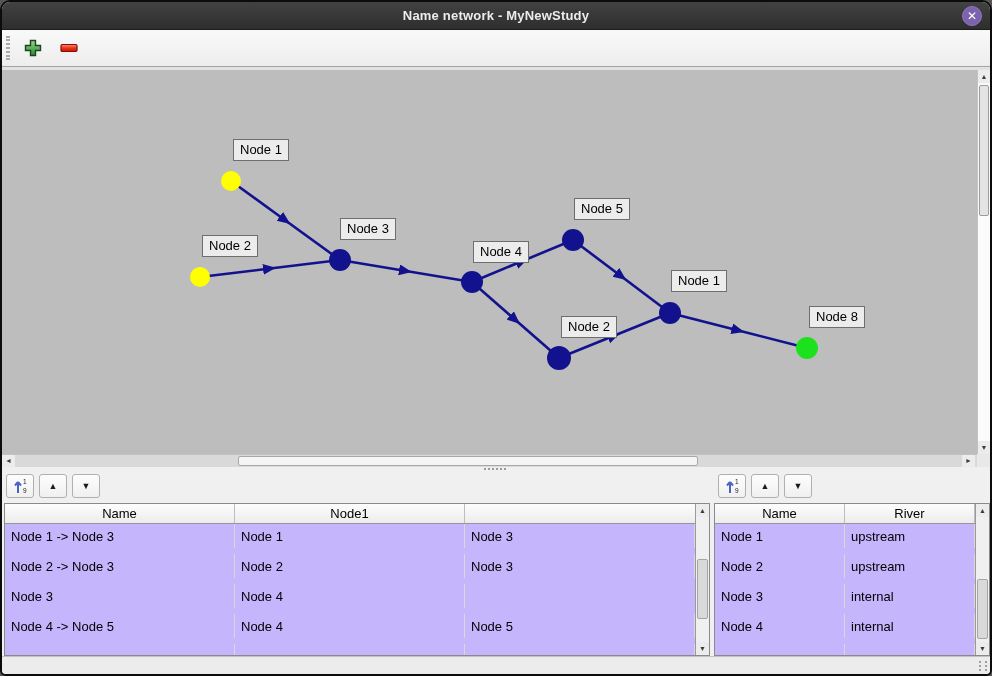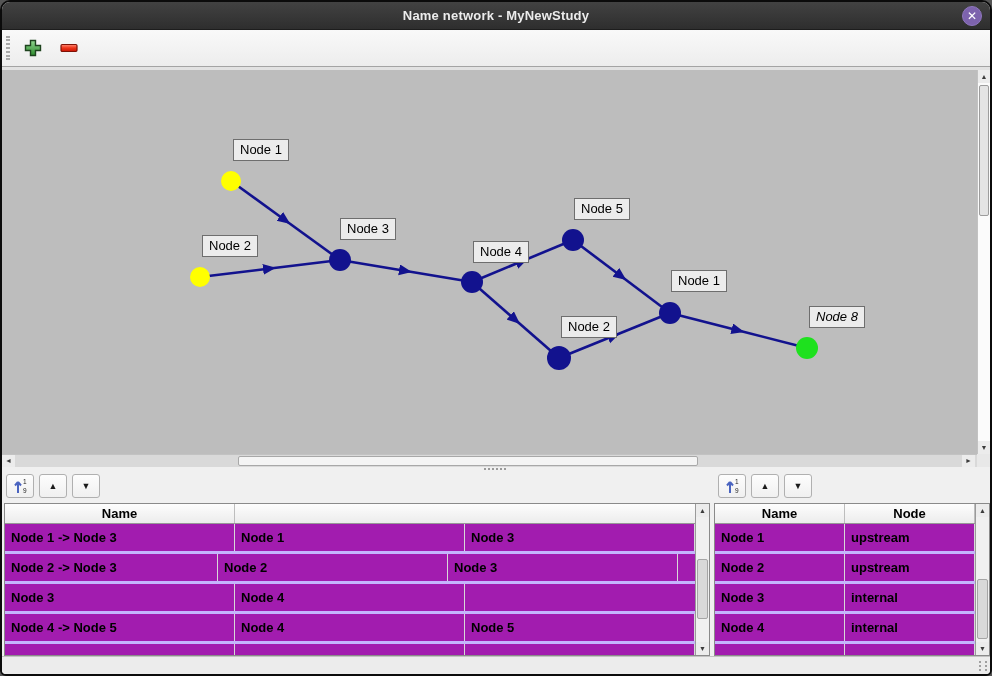--- a/index.html
+++ b/index.html
@@ -76,28 +76,28 @@
   .bottom { position:absolute; left:0; top:468px; width:988px; height:186px; background:#f0f0f0; }
   .btn-row { position:absolute; top:4px; display:flex; gap:5px; }
   .small-btn {
     width:28px; height:24px; background:linear-gradient(#fdfdfd,#f0f0f0);
     border:1px solid #b0b0b0; border-radius:3px; cursor:pointer;
     display:flex; align-items:center; justify-content:center;
     font-size:9px; color:#1a1a1a; padding:0;
   }
 
   
-  .tbl { position:absolute; top:33px; height:153px; border:1px solid #8a8a8a; background:#fff; display:flex;font-weight:bold; }
+  .tbl { position:absolute; top:33px; height:153px; border:1px solid #8a8a8a; background:#fff; display:flex; }
   .tbl-main { flex:1; overflow:hidden; }
   .tbl-header { display:flex; height:20px; background:linear-gradient(#fdfdfd,#ececec); border-bottom:1px solid #979797; }
   .tbl-header .cell {
     display:flex; align-items:center; justify-content:center;
     font-size:13px; color:#000; border-right:1px solid #bdbdbd;
   }
-  .tbl-row { display:flex; height:30px; background:#a21caf; border-bottom:3px solid #c4b5fd; }
+  .tbl-row { display:flex; height:30px; background:#c4b5fd; border-bottom:6px solid #c4b5fd; }
   .tbl-row .cell {
     display:flex; align-items:center; padding-left:6px;
     font-size:13px; color:#000; border-right:1px solid #d8d8d8; overflow:hidden; white-space:nowrap;
   }
   .tbl-scroll { width:14px; border-left:1px solid #9a9a9a; background:#f0f0f0; position:relative; }
   .tbl-scroll .sb-arrow { left:0; width:100%; height:13px; font-size:7px; line-height:13px; background:#ececec; }
   .tbl-thumb { position:absolute; left:1px; right:1px; background:#d9d9d9; border:1px solid #a5a5a5; border-radius:2px; cursor:pointer; }
 
   
   .statusbar {
@@ -174,21 +174,21 @@
           <circle cx="668" cy="243" r="11" fill="#12128e"></circle>
           <circle cx="805" cy="278" r="11" fill="#1ee11e"></circle>
         </svg>
     <div class="node-label" style="left: 231px; top: 69px;">Node 1</div>
         <div class="node-label" style="left: 200px; top: 165px;">Node 2</div>
         <div class="node-label" style="left: 338px; top: 148px;">Node 3</div>
         <div class="node-label" style="left: 471px; top: 171px;">Node 4</div>
         <div class="node-label" style="left: 572px; top: 128px;">Node 5</div>
         <div class="node-label" style="left: 559px; top: 246px;">Node 2</div>
         <div class="node-label" style="left: 669px; top: 200px;">Node 1</div>
-        <div class="node-label" style="left: 807px; top: 236px; font-style: italic;">Node 8</div>
+        <div class="node-label" style="left: 807px; top: 236px;">Node 8</div>
       </div>
 
     <div class="vsb" style="left:975px; top:68px; width:13px; height:384px;">
       <div class="sb-arrow" style="top:0;">▲</div>
       <div class="vsb-thumb" style="top:15px; height:131px;"></div>
       <div class="sb-arrow" style="bottom:0;">▼</div>
     </div>
 
     <div class="hsb" style="left:0; top:452px; width:975px; height:13px;">
       <div class="sb-arrow" style="left:0;">◄</div>
@@ -230,28 +230,29 @@
         </button>
         <button class="small-btn">
           <span>▼</span>
         </button>
       </div>
 
       <div class="tbl" style="left:2px; width:706px;">
         <div class="tbl-main" id="branches-main">
             <div class="tbl-header">
               <div class="cell" style="width: 230px;">Name</div>
+              <div class="cell" style="width: 230px;">Node1</div>
             </div>
             <div class="tbl-row">
               <div class="cell" style="width: 230px;">Node 1 -&gt; Node 3</div>
               <div class="cell" style="width: 230px;">Node 1</div>
               <div class="cell" style="width: 230px;">Node 3</div>
             </div>
             <div class="tbl-row">
-              <div class="cell" style="width: 213px;">Node 2 -&gt; Node 3</div>
+              <div class="cell" style="width: 230px;">Node 2 -&gt; Node 3</div>
               <div class="cell" style="width: 230px;">Node 2</div>
               <div class="cell" style="width: 230px;">Node 3</div>
             </div>
             <div class="tbl-row">
               <div class="cell" style="width: 230px;">Node 3</div>
               <div class="cell" style="width: 230px;">Node 4</div>
             </div>
             <div class="tbl-row">
               <div class="cell" style="width: 230px;">Node 4 -&gt; Node 5</div>
               <div class="cell" style="width: 230px;">Node 4</div>
@@ -267,21 +268,21 @@
           <div class="sb-arrow" style="top:0;">▲</div>
           <div class="tbl-thumb" style="top:55px; height:60px;"></div>
           <div class="sb-arrow" style="bottom:0;">▼</div>
         </div>
       </div>
 
       <div class="tbl" style="left:712px; width:276px;">
         <div class="tbl-main" id="nodes-main">
             <div class="tbl-header">
               <div class="cell" style="width: 130px;">Name</div>
-              <div class="cell" style="width: 130px;">Node</div>
+              <div class="cell" style="width: 130px;">River</div>
             </div>
             <div class="tbl-row">
               <div class="cell" style="width: 130px;">Node 1</div>
               <div class="cell" style="width: 130px;">upstream</div>
             </div>
             <div class="tbl-row">
               <div class="cell" style="width: 130px;">Node 2</div>
               <div class="cell" style="width: 130px;">upstream</div>
             </div>
             <div class="tbl-row">

